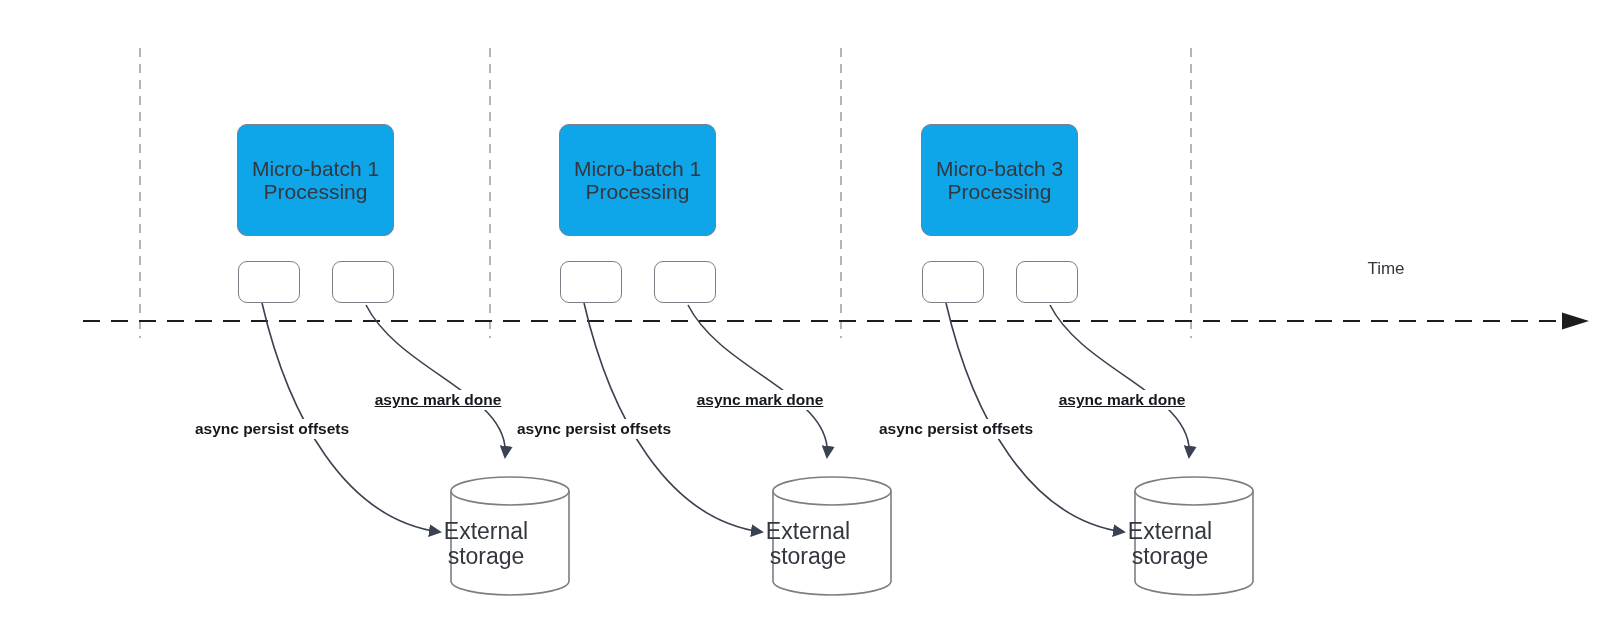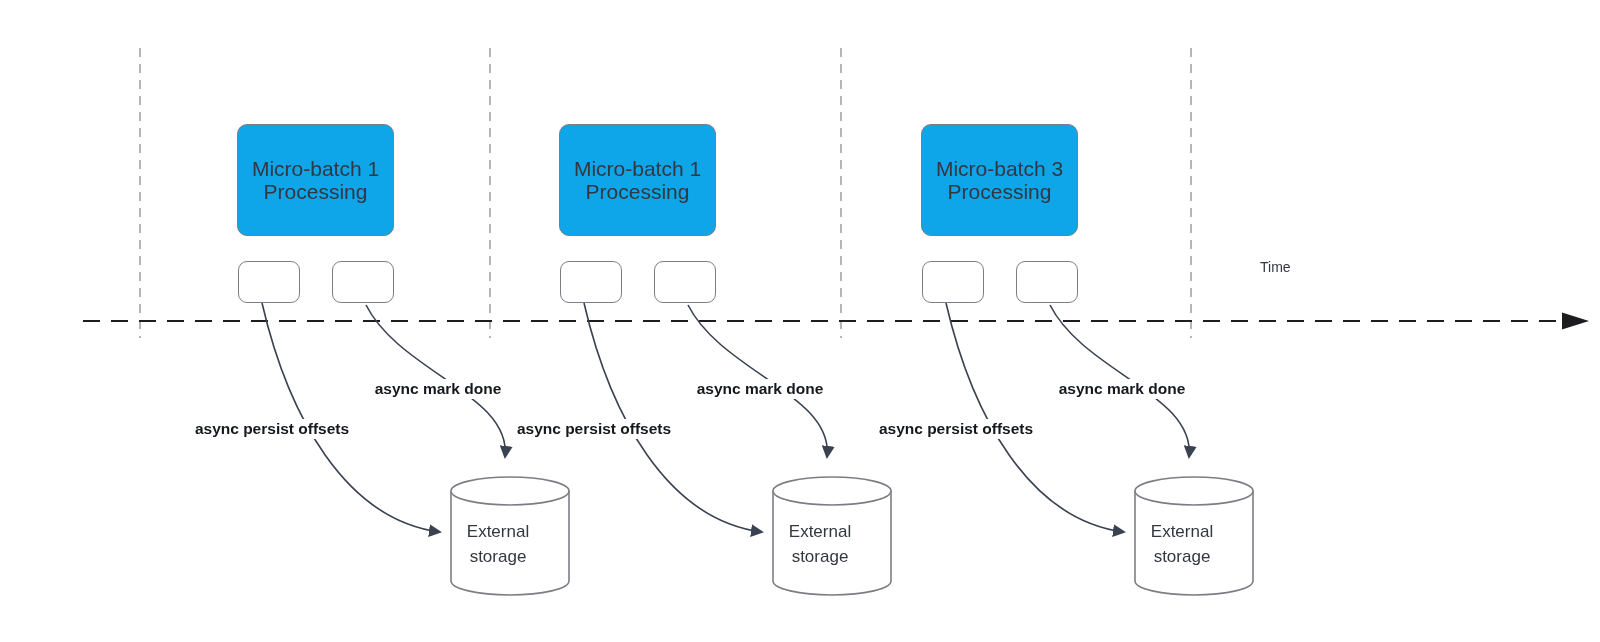--- a/index.html
+++ b/index.html
@@ -37,29 +37,29 @@
     border:1.6px solid var(--stroke-gray);border-radius:9px;
   }
   .smallbox.a{left:238px;}
   .smallbox.b{left:332px;}
   .edge-label{
     position:absolute;transform:translate(-50%,-50%);background:#ffffff;
     font-size:15.5px;font-weight:bold;color:var(--label);white-space:nowrap;
     padding:1px 3px;
   }
   .edge-label.persist{left:272px;top:429px;}
-  .edge-label.mark{left:438px;top:389px;}
+  .edge-label.mark{left:438px;top:400px;text-decoration:underline;}
   .cyl-label{
-    position:absolute;left:439px;top:500px;width:118px;height:88px;
+    position:absolute;left:427px;top:500px;width:118px;height:88px;
     display:flex;align-items:center;justify-content:center;text-align:center;
-    font-size:17px;line-height:25px;color:var(--text);
+    font-size:23px;line-height:25px;color:var(--text);
   }
   .time-label{
-    position:absolute;left:1260px;top:259px;width:100px;
-    font-size:14px;color:var(--text);
+    position:absolute;left:1336px;top:259px;width:100px;text-align:center;
+    font-size:17px;color:var(--text);
   }
 </style>
 </head>
 <body>
 
 <div class="canvas">
 
   <svg class="layer" width="1600" height="642" viewBox="0 0 1600 642">
     <defs>
       <marker id="arrow" viewBox="0 0 10 10" refX="8.5" refY="5" markerUnits="userSpaceOnUse" markerWidth="13" markerHeight="13" orient="auto-start-reverse">

